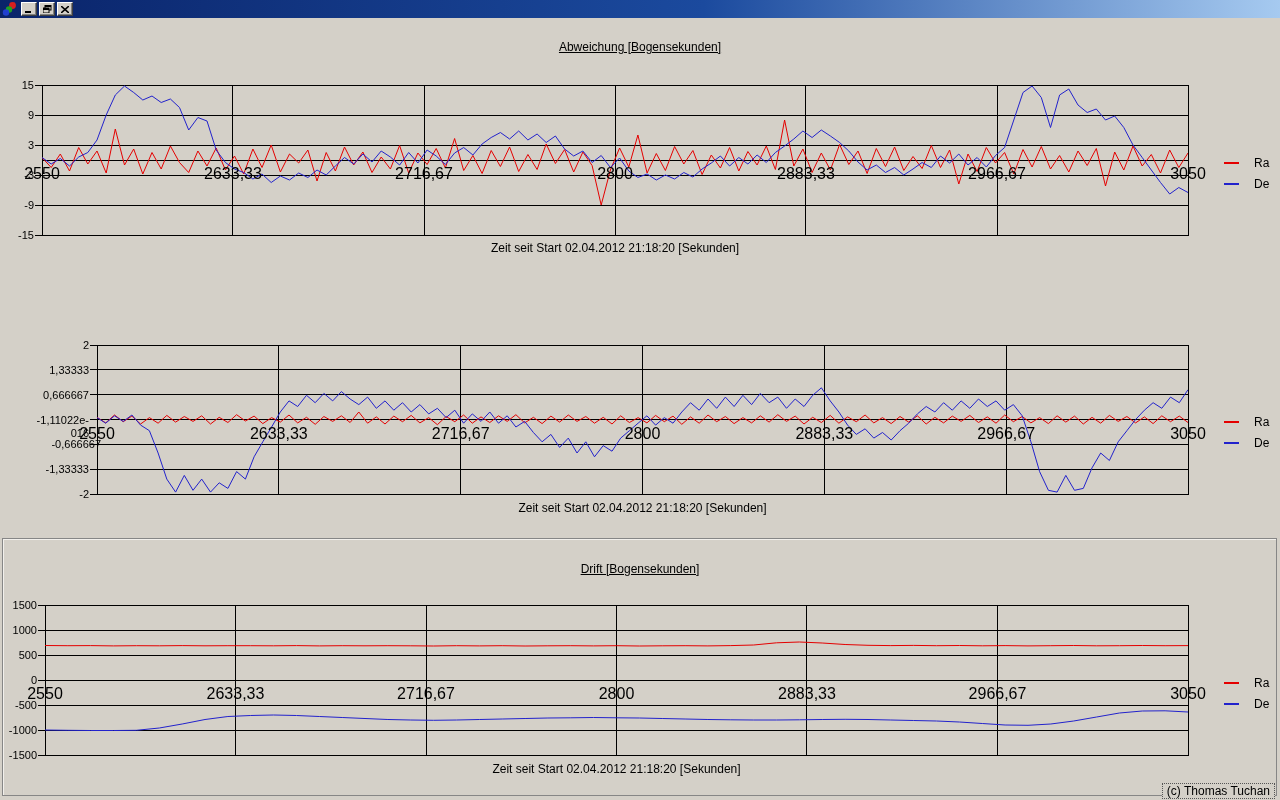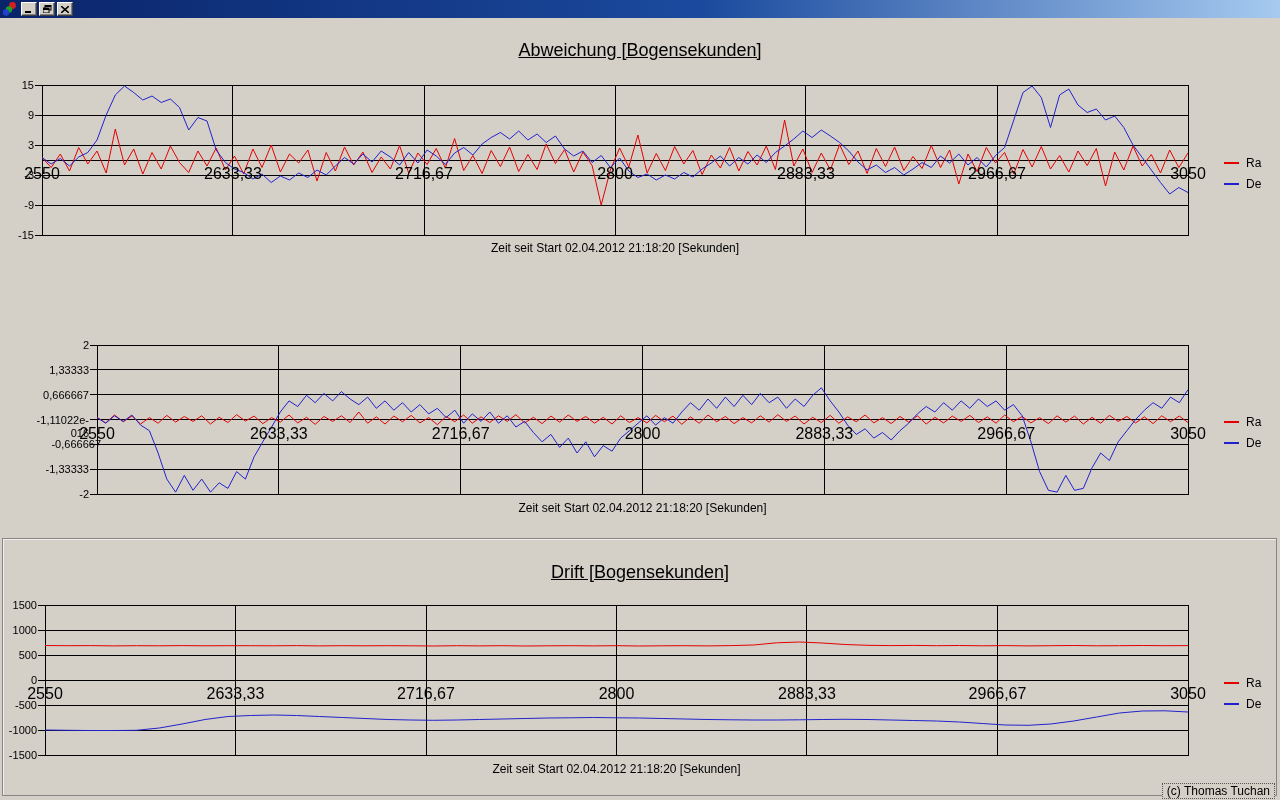--- a/index.html
+++ b/index.html
@@ -21,31 +21,31 @@
     width:16px; height:14px; background:#d4d0c8;
     border:1px solid; border-color:#ffffff #404040 #404040 #ffffff;
     box-shadow:inset -1px -1px 0 #808080;
     display:flex; align-items:center; justify-content:center; padding:0; cursor:default;
   }
   .winbtn svg { display:block; }
 
   
   .chart { position:absolute; left:0; top:0; width:1280px; height:800px; pointer-events:none; }
   .chart-title { position:absolute; left:0; width:1280px; text-align:center;
-    font-size:18px; text-decoration:underline; }
+    font-size:12px; text-decoration:underline; }
   .plot { position:absolute; }
   .plot svg { position:absolute; overflow:visible; }
   .grid { stroke:#000; stroke-width:1; shape-rendering:crispEdges; }
   .plot-border { fill:none; stroke:#000; stroke-width:1; shape-rendering:crispEdges; }
   .series { fill:none; stroke-width:1; }
   .ylabel { position:absolute; text-align:right; font-size:11px; height:13px; line-height:13px; }
   .xlabel { position:absolute; width:70px; text-align:center; font-size:16px; height:13px; line-height:13px; }
   .xaxis-title { position:absolute; text-align:center; font-size:12px; }
   .legend { position:absolute; }
-  .legend-item { display:flex; align-items:center; height:21px; }
+  .legend-item { display:flex; align-items:center; height:21px;gap:8px; }
   .legend-dash { width:15px; height:2px; margin-right:7px; flex:0 0 auto; }
   .legend-label { font-size:12px; }
 
   
   .panel3 { position:absolute; left:2px; top:538px; width:1275px; height:258px;
     border:1px solid #868686; box-shadow:inset 1px 1px 0 #f2f0ec; }
   .copyright { position:absolute; right:5px; top:783px; font-size:12px;
     padding:0 4px; border:1px dotted #555; background:#d4d0c8; }
 </style>
 </head>

